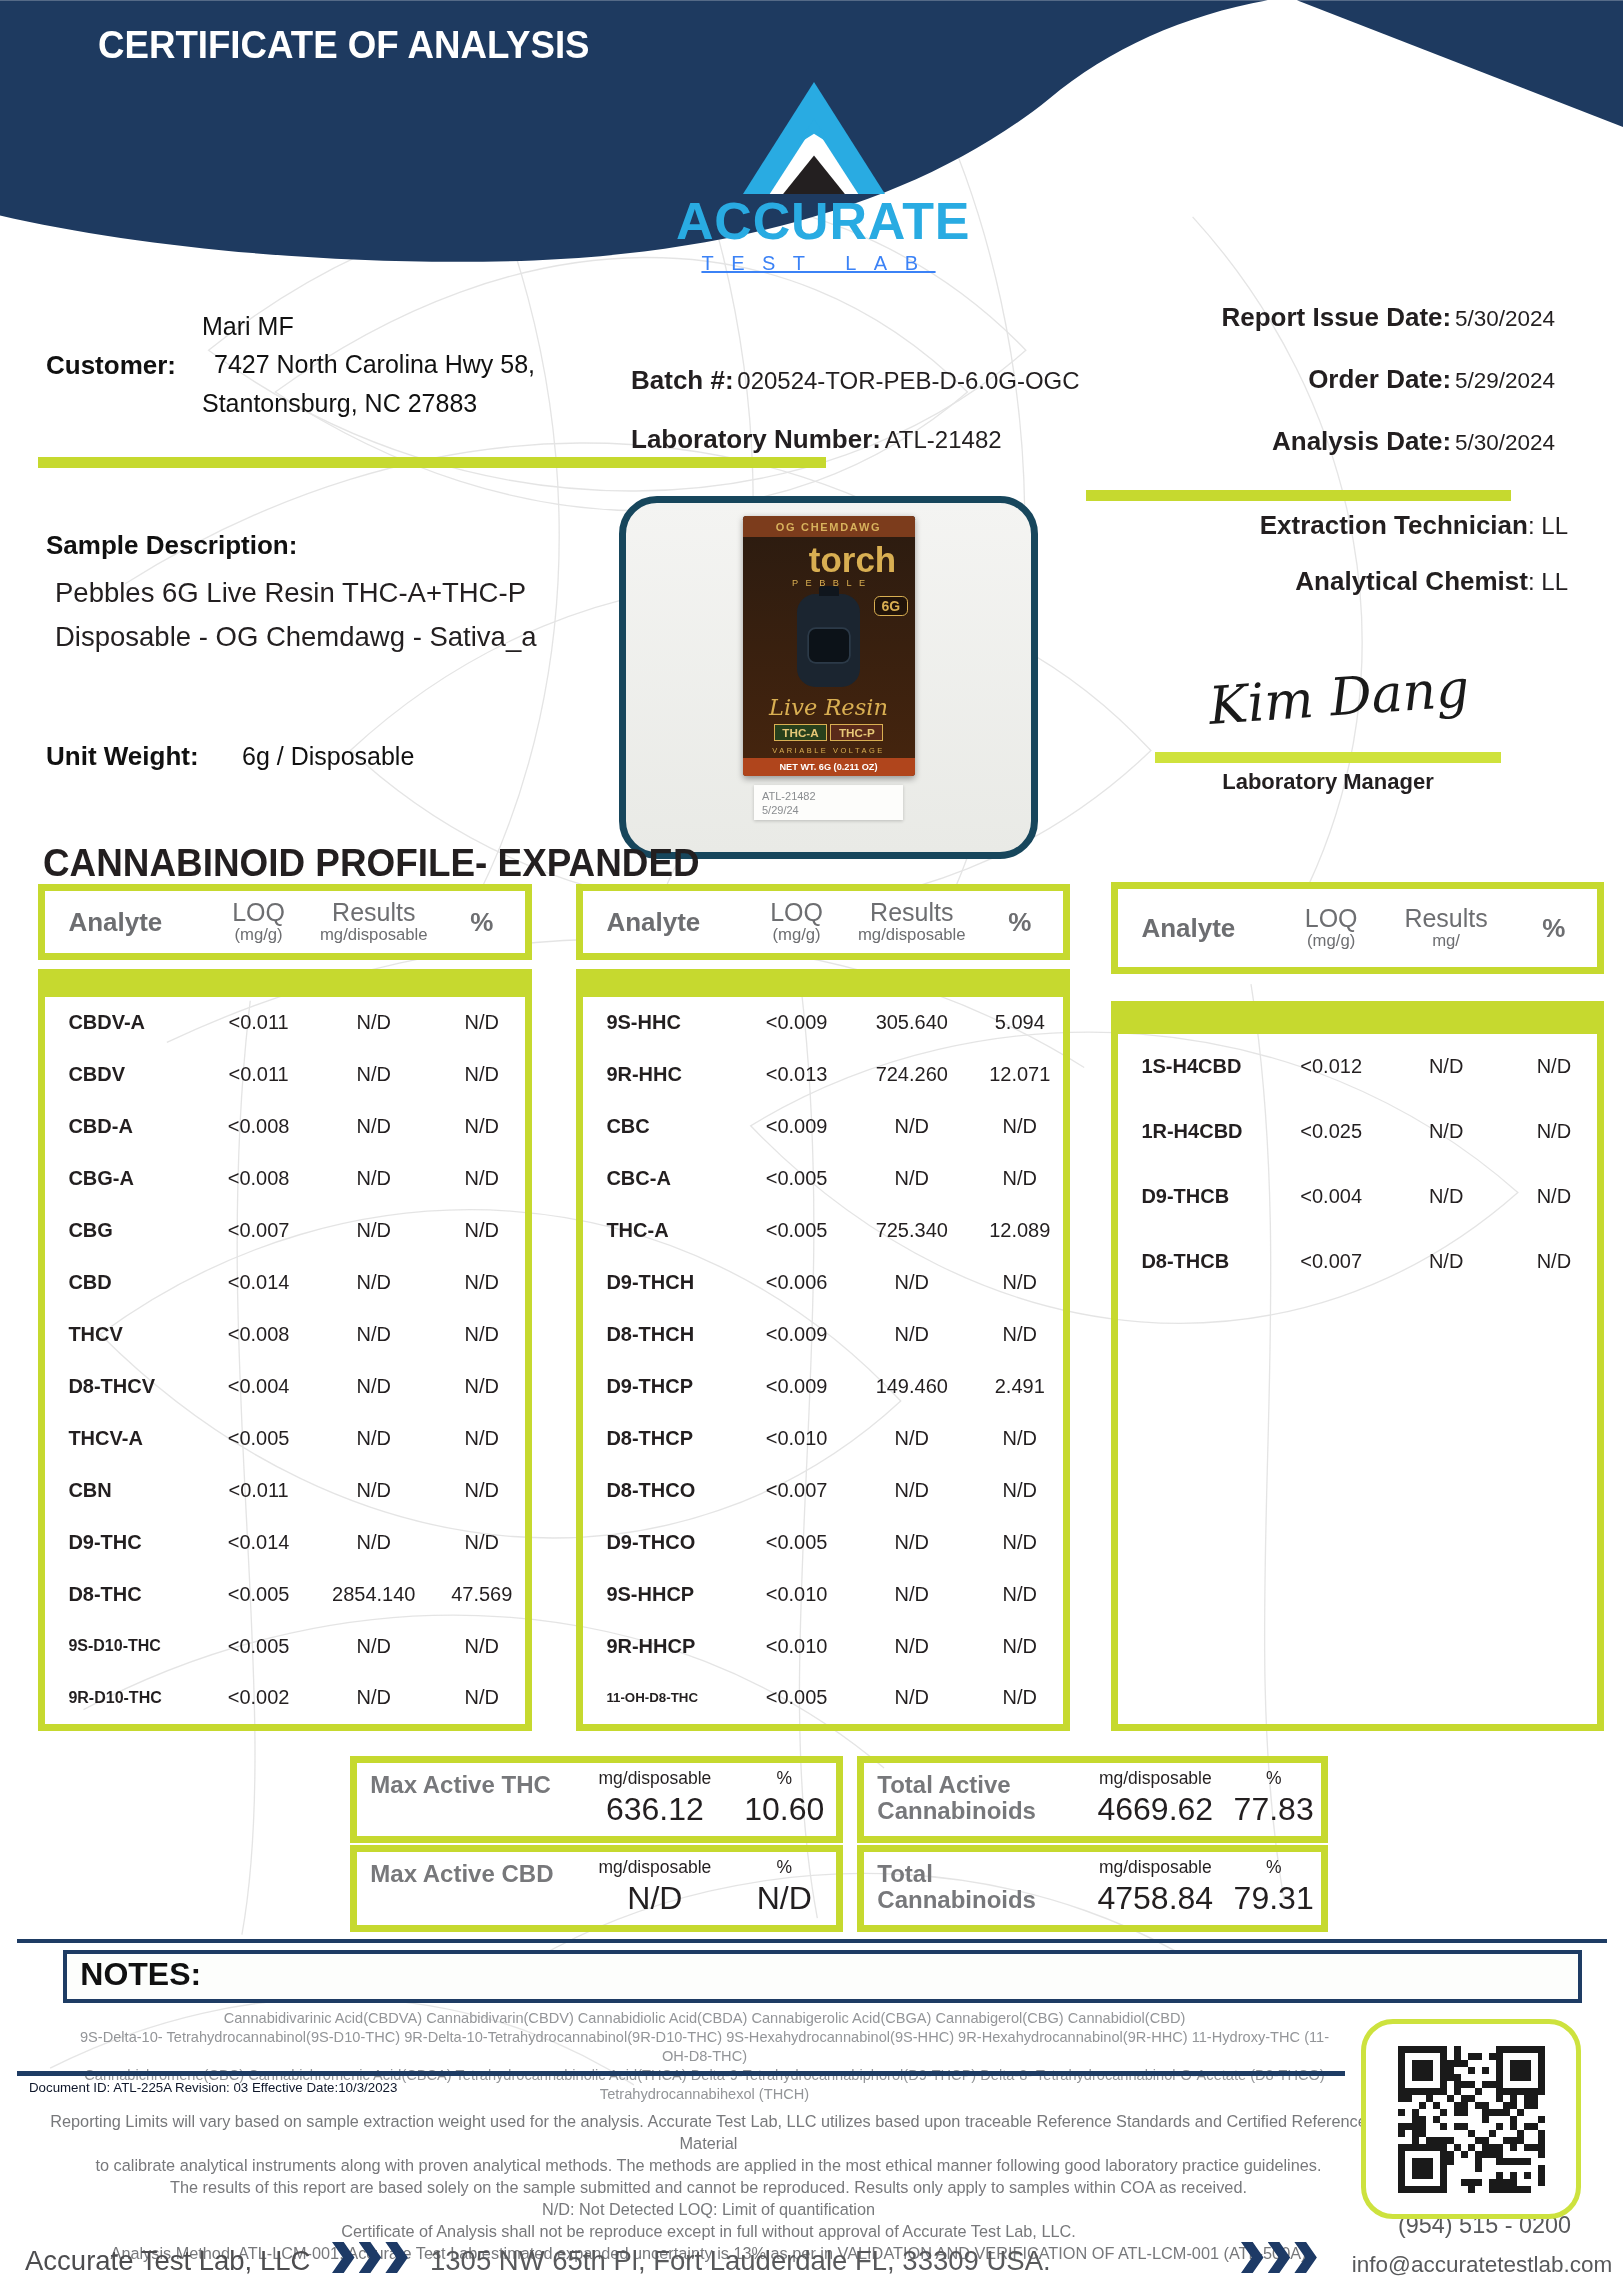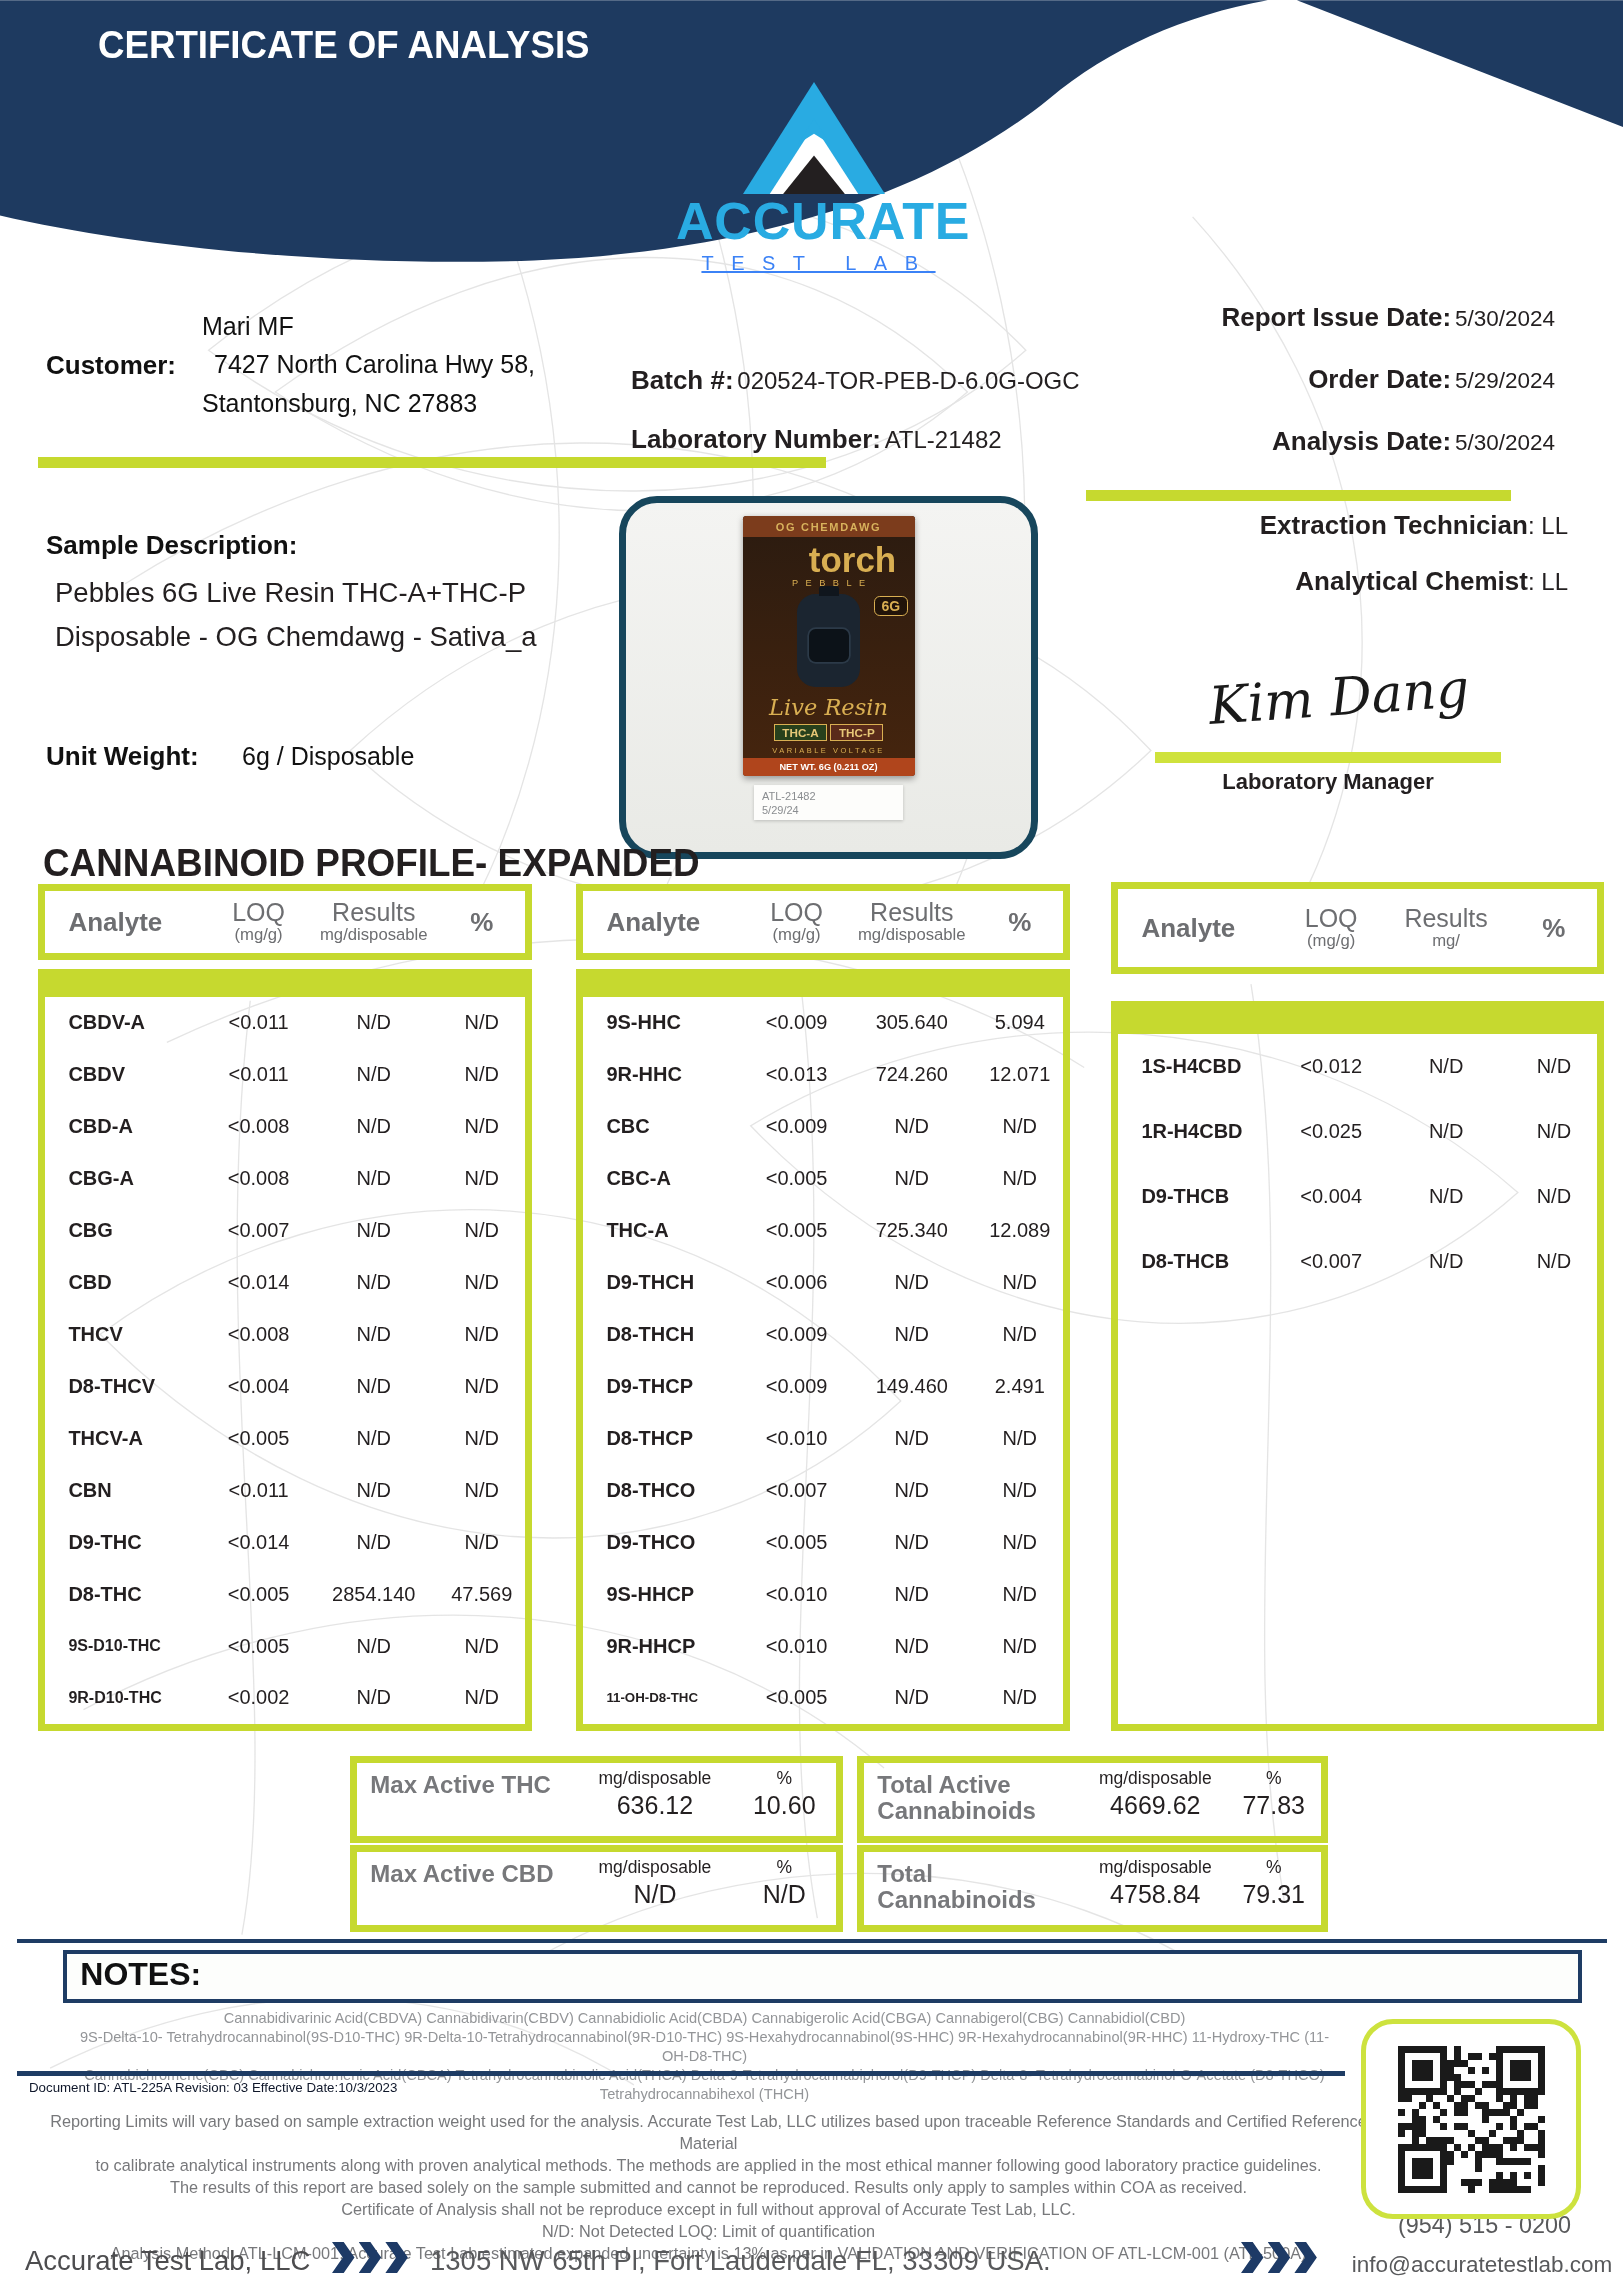--- a/index.html
+++ b/index.html
@@ -108,21 +108,21 @@
 
   
   .sumbox{border:7.5px solid #c6d92f;background:transparent;display:flex;z-index:2;}
   .sb1{left:350px;top:1756px;width:479px;height:73px;}
   .sb2{left:350px;top:1845px;width:479px;height:73px;}
   .sb3{left:857px;top:1756px;width:457px;height:73px;}
   .sb4{left:857px;top:1845px;width:457px;height:73px;}
   .sum-label{width:207px;color:#77787b;font-weight:bold;font-size:24px;line-height:26px;padding:9.2px 0 0 13.3px;}
   .sum-cols{flex:1;display:grid;grid-template-columns:1.5fr 1fr;text-align:center;padding-top:5px;grid-auto-rows:min-content;row-gap:1.7px;}
   .sum-unit{font-size:17.5px;}
-  .sum-val{font-size:25px;}
+  .sum-val{font-size:32px;}
 
   .hr-navy{background:#1e3c64;z-index:2;}
   .hr-navy1{left:16.7px;top:1939px;width:1590px;height:4.2px;}
   .hr-navy2{left:16.7px;top:2071px;width:1328px;height:5px;}
 
   
   .notes-box{left:63px;top:1950px;width:1511px;height:45px;border:4.2px solid #1e3c64;z-index:2;background:#fdfefc;}
   .notes-label{font-size:32px;font-weight:bold;color:#111;padding:1.7px 0 0 13.3px;}
   .notes-lines{left:79px;top:2009px;width:1251px;text-align:center;font-size:14.6px;color:#939598;line-height:19px;z-index:2;}
   .docid{left:29px;top:2080px;font-size:13.3px;color:#0f172a;z-index:2;}
@@ -776,22 +776,22 @@
         <rect x="128" y="160" width="8" height="8" fill="#1a1a1a"></rect>
         <rect x="136" y="160" width="8" height="8" fill="#1a1a1a"></rect>
         <rect x="144" y="160" width="8" height="8" fill="#1a1a1a"></rect>
       </svg>
     </div>
 
   <div class="abs disclaimer">
       <div class="line">Reporting Limits will vary based on sample extraction weight used for the analysis. Accurate Test Lab, LLC utilizes based upon traceable Reference Standards and Certified Reference Material</div>
       <div class="line">to calibrate analytical instruments along with proven analytical methods. The methods are applied in the most ethical manner following good laboratory practice guidelines.</div>
       <div class="line">The results of this report are based solely on the sample submitted and cannot be reproduced. Results only apply to samples within COA as received.</div>
+      <div class="line">N/D: Not Detected   LOQ: Limit of quantification</div>
       <div class="line">Certificate of Analysis shall not be reproduce except in full without approval of Accurate Test Lab, LLC.</div>
-      <div class="line">N/D: Not Detected   LOQ: Limit of quantification</div>
       <div class="line">Analysis Method: ATL-LCM-001.   Accurate Test Lab estimated expanded uncertainty is 13% as per in VALIDATION AND VERIFICATION OF ATL-LCM-001 (ATL-500A)</div>
     </div>
 
   <div class="abs footer-company">Accurate Test Lab, LLC</div>
   <div class="abs chevrons chev-1">
     <span class="chev"></span>
       <span class="chev"></span>
       <span class="chev"></span>
   </div>
   <div class="abs footer-address">1305 NW 65th Pl, Fort Lauderdale FL, 33309 USA.</div>

